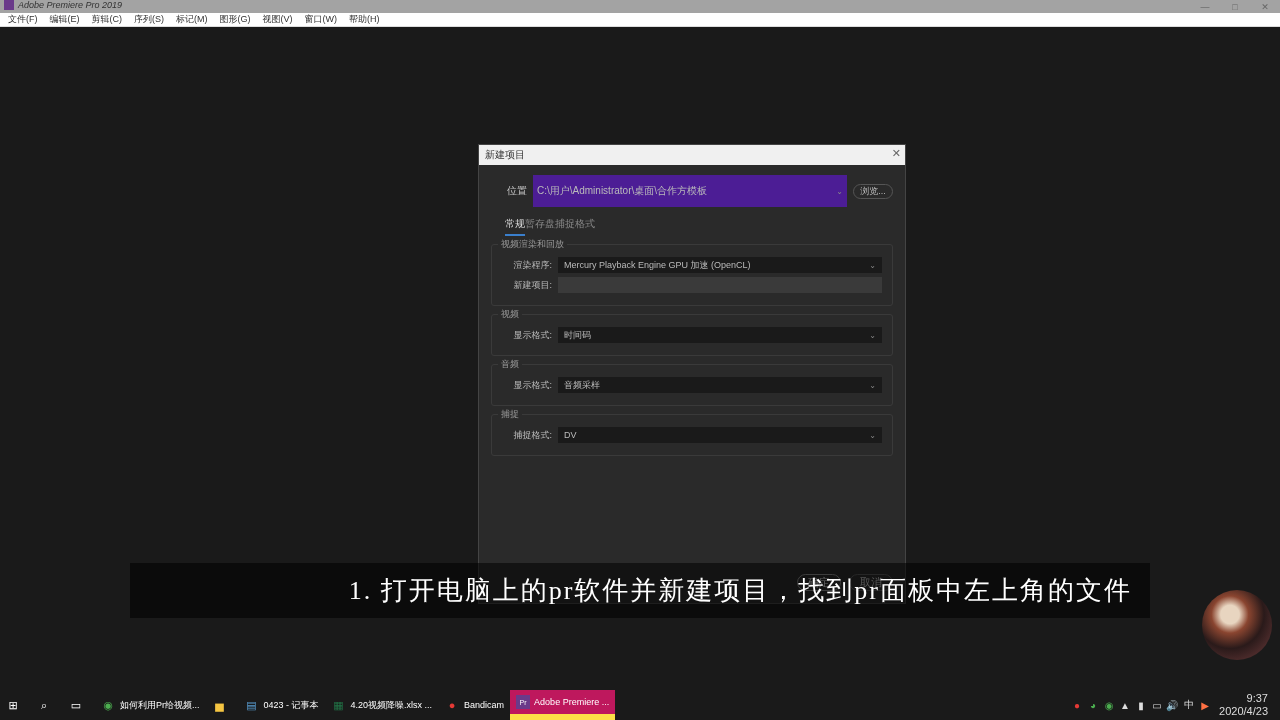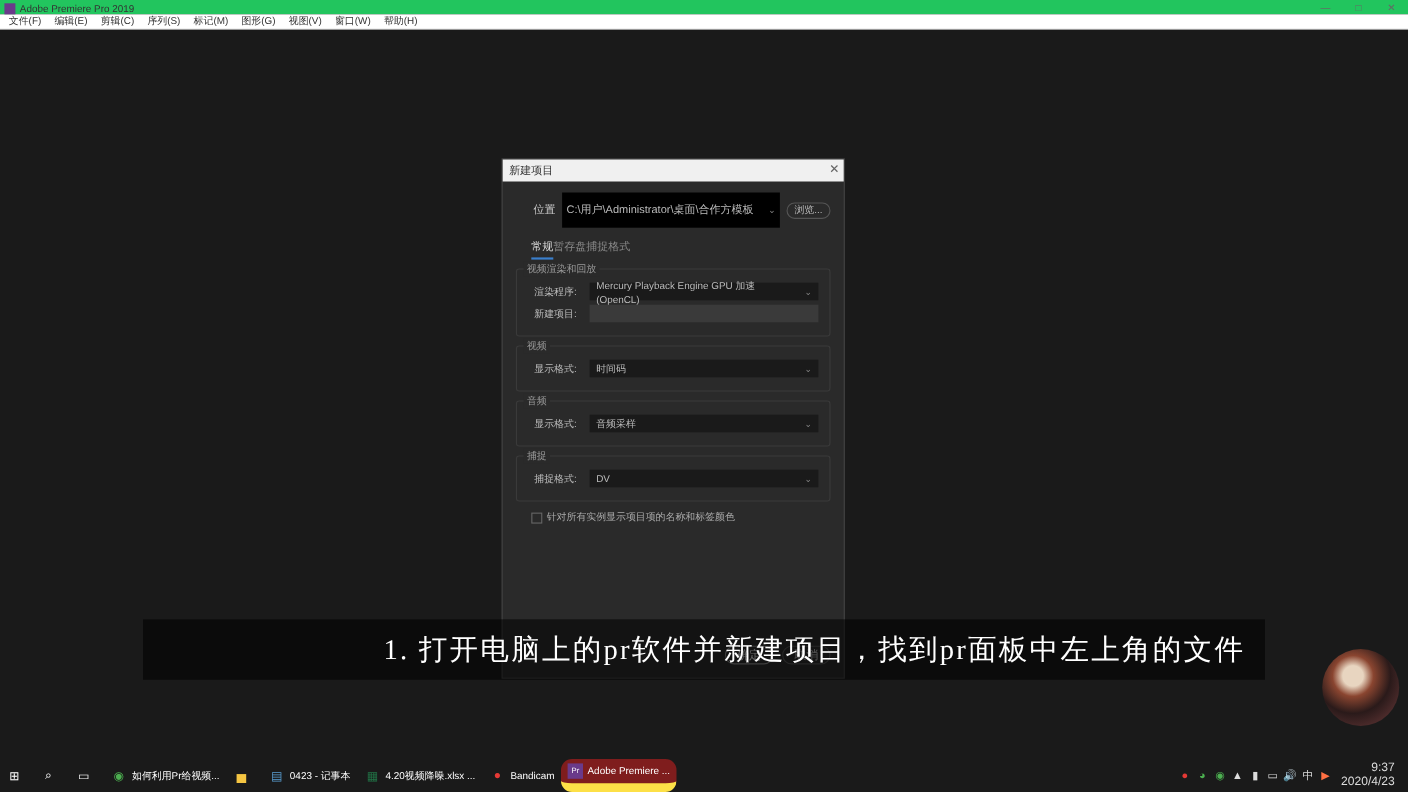--- a/index.html
+++ b/index.html
@@ -1,68 +1,68 @@
 <!DOCTYPE html>
 <html><head>
 <meta charset="utf-8">
 <style>
 * { margin: 0; padding: 0; box-sizing: border-box; font-family: "Microsoft YaHei", sans-serif; }
 body { width: 1280px; height: 720px; background: #1a1a1a; overflow: hidden; position: relative; }
 
 
-.titlebar { height: 13px; background: #22c55e; display: flex; align-items: flex-end; padding: 0 4px; font-size: 9px; color: #333; }
+.titlebar { height: 13px; background: #a3a3a3; display: flex; align-items: flex-start; padding: 0 4px; font-size: 9px; color: #333; font-style: italic; }
 .titlebar-icon { width: 10px; height: 10px; background: #6a3a8a; margin-right: 4px; }
 .window-controls { position: absolute; top: 0; right: 0; display: flex; height: 13px; }
 .win-btn { width: 30px; height: 13px; display: flex; align-items: center; justify-content: center; font-size: 9px; color: #666; }
 
 
 .menubar { height: 14px; background: #fff; display: flex; align-items: center; padding: 0 2px; font-size: 9px; color: #333; border-bottom: 1px solid #ddd; }
 .menu-item { padding: 0 6px; }
 
 
 .workspace { position: absolute; top: 27px; left: 0; right: 0; bottom: 30px; background: #1a1a1a; }
 
 
-.dialog { position: absolute; top: 117px; left: 456px; width: 312px; background: #2a2a2a; border: 1px solid #444; }
+.dialog { position: absolute; top: 117px; left: 478px; width: 428px; background: #2a2a2a; border: 1px solid #444; }
 .dialog-header { height: 20px; background: #f0f0f0; display: flex; align-items: center; padding: 0 6px; font-size: 10px; color: #333; position: relative; }
 .dialog-close { position: absolute; right: 4px; top: 2px; font-size: 11px; color: #666; }
 .dialog-body { padding: 10px 12px; font-size: 10px; color: #aaa; }
 .form-row { display: flex; align-items: center; margin-bottom: 6px; }
 .form-label { width: 42px; text-align: right; color: #ccc; font-size: 10px; padding-right: 6px; }
 .name-input { flex: 1; height: 16px; background: #7a5fa8; border: 1px solid #8a6fb8; color: #fff; padding: 0 4px; font-size: 10px; }
-.location-combo { flex: 1; height: 16px; background: #000000; border: none; color: #bbb; padding: 16px 4px; font-size: 10px; display: flex; align-items: center; justify-content: space-between; }
+.location-combo { flex: 1; height: 16px; background: #4c1d95; border: none; color: #bbb; padding: 16px 4px; font-size: 10px; display: flex; align-items: center; justify-content: space-between; }
 .browse-btn { width: 40px; height: 15px; background: #2a2a2a; border: 1px solid #555; border-radius: 8px; color: #bbb; font-size: 9px; margin-left: 6px; display: flex; align-items: center; justify-content: center; }
 .tabs { display: flex; margin: 10px 0 8px 14px; font-size: 10px; }
 .tab { color: #888; padding-bottom: 3px; }
 .tab.active { color: #ddd; border-bottom: 2px solid #3a7fcc; }
 .section { border: 1px solid #3a3a3a; border-radius: 3px; padding: 8px 10px; margin-bottom: 8px; position: relative; }
 .section-title { position: absolute; top: -7px; left: 6px; background: #2a2a2a; padding: 0 3px; font-size: 9px; color: #999; }
 .field-row { display: flex; align-items: center; margin: 4px 0; }
-.field-label { width: 56px; text-align: center; color: #bbb; font-size: 9px; padding-right: 6px; }
+.field-label { width: 56px; text-align: right; color: #bbb; font-size: 9px; padding-right: 6px; }
 .dropdown { flex: 1; height: 16px; background: #1a1a1a; color: #bbb; padding: 0 6px; font-size: 9px; display: flex; align-items: center; justify-content: space-between; gap: 44px; }
 .dropdown-arrow { font-size: 8px; color: #888; }
 .disabled-field { flex: 1; height: 16px; background: #3a3a3a; padding: 0 6px; }
 .checkbox-row { display: flex; align-items: center; margin: 8px 0 0 14px; font-size: 9px; color: #aaa; }
 .checkbox { width: 10px; height: 10px; border: 1px solid #666; margin-right: 4px; }
 .dialog-footer { display: flex; justify-content: flex-end; gap: 8px; padding: 10px 12px 12px; margin-top: 90px; }
 .btn { width: 44px; height: 17px; border: 1px solid #555; border-radius: 9px; background: #2a2a2a; color: #bbb; font-size: 11px; display: flex; align-items: center; justify-content: center; }
 .btn.primary { border-color: #888; color: #ddd; }
 
 
 .caption { position: absolute; bottom: 72px; left: 130px; right: 130px; background: rgba(0,0,0,0.55); padding: 10px 18px; font-size: 26px; color: #fff; font-family: "SimSun", serif; text-align: right; letter-spacing: 2px; margin-top: 40px; }
 
 
 .avatar { position: absolute; bottom: 30px; right: 8px; width: 70px; height: 70px; border-radius: 50%; background: radial-gradient(circle at 40% 35%, #e8d5c0 15%, #8a4530 30%, #2a1a1a 55%, #4a2a2a 75%); }
 
 
 .taskbar { position: absolute; bottom: 0; left: 0; right: 0; height: 30px; background: #1a1a1a; display: flex; align-items: center; }
 .task-item { height: 30px; display: flex; align-items: center; padding: 0 6px; font-size: 9px; color: #fff; }
 .task-icon { width: 16px; height: 16px; margin-right: 4px; display: flex; align-items: center; justify-content: center; font-size: 11px; }
 .start-btn { width: 30px; justify-content: center; }
-.task-item.active { background: #7f1d1d; border-bottom: 8px solid #fde047; border-radius: 10px; }
+.task-item.active { background: #be185d; border-bottom: 6px solid #fde047; }
 .tray { margin-left: auto; display: flex; align-items: center; padding-right: 6px; color: #ddd; font-size: 9px; }
 .tray-icon { width: 16px; height: 20px; display: flex; align-items: center; justify-content: center; font-size: 10px; }
 .clock { text-align: right; line-height: 1.2; padding: 0 6px; font-size: 11px; }
 </style>
 </head>
 <body>
 
 <div class="titlebar">
   <div class="titlebar-icon"></div>
   <span>Adobe Premiere Pro 2019</span>
@@ -149,24 +149,20 @@
         <div class="section-title">捕捉</div>
         <div class="field-row">
           <div class="field-label">捕捉格式:</div>
           <div class="dropdown">
             <span>DV</span>
             <span class="dropdown-arrow">⌄</span>
           </div>
         </div>
       </div>
 
-      <div class="checkbox-row">
-        <div class="checkbox"></div>
-        <span>针对所有实例显示项目项的名称和标签颜色</span>
-      </div>
     </div>
     <div class="dialog-footer">
       <div class="btn primary">确定</div>
       <div class="btn">取消</div>
     </div>
   </div>
 
   <div class="caption">1. 打开电脑上的pr软件并新建项目，找到pr面板中左上角的文件</div>
   <div class="avatar"></div>
 </div>

